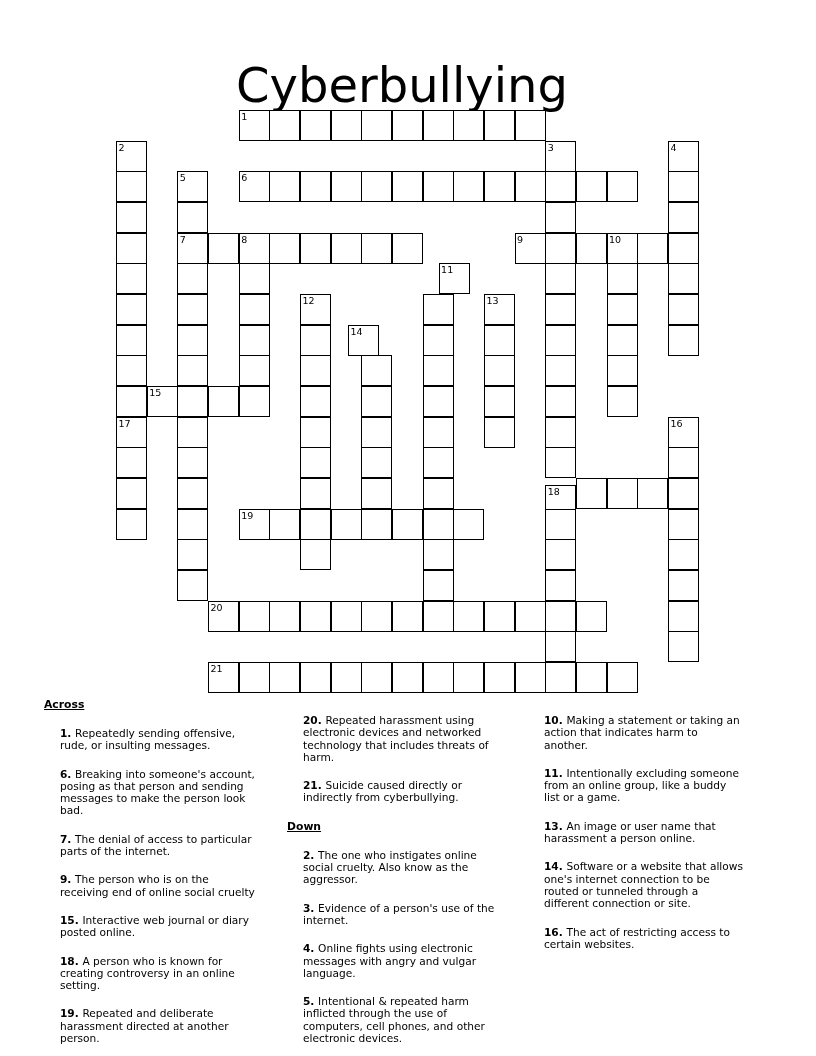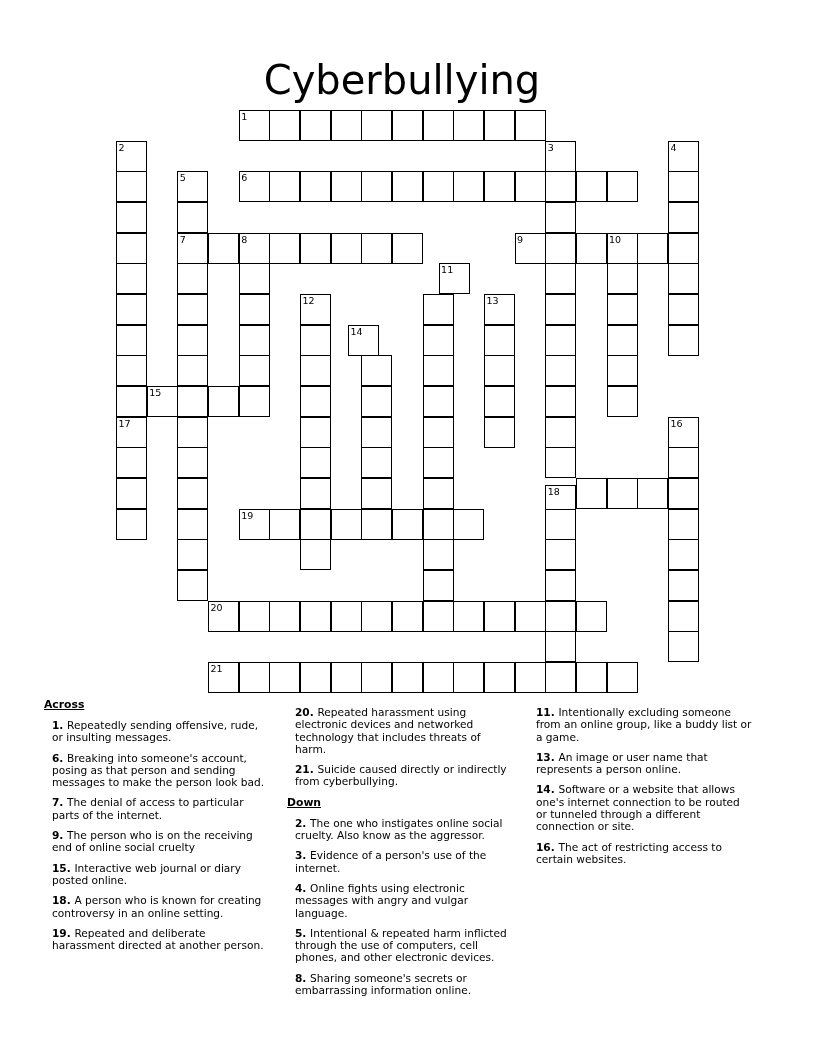--- a/index.html
+++ b/index.html
@@ -8,21 +8,21 @@
     background:#ffffff;
     font-family:"DejaVu Sans", sans-serif;
     color:#000000;
     position:relative;
     overflow:hidden;
   }
   #puzzle-title{
     position:absolute;
     left:0;top:24px;width:804px;
     text-align:center;
-    font-size:40px;
+    font-size:48px;
     font-weight:400;
     letter-spacing:0px;
     line-height:58px;
   }
   #grid-area{
     position:absolute;
     left:0;top:0;width:816px;height:690px;
   }
   .cell{
     position:absolute;
@@ -56,21 +56,21 @@
   #clue-col-2{left:243px;}
   #clue-col-3{left:484px;}
   .section-head{
     font-weight:bold;
     text-decoration:underline;
     font-size:10.8px;
     line-height:13px;
     margin-bottom:0px;
   }
   .clue{
-    margin:8px;
+    margin:16px;
     padding:0;
   }
   .clue b{font-weight:bold;}
 </style>
 </head>
 <body>
 
 <h1 id="puzzle-title">Cyberbullying</h1>
 
 <div id="grid-area">
@@ -303,18 +303,19 @@
       <div class="clue"><b>20. </b><span>Repeated harassment using electronic devices and networked technology that includes threats of harm.</span></div>
       <div class="clue"><b>21. </b><span>Suicide caused directly or indirectly from cyberbullying.</span></div>
       <div class="section-head">Down</div>
       <div class="clue"><b>2. </b><span>The one who instigates online social cruelty. Also know as the aggressor.</span></div>
       <div class="clue"><b>3. </b><span>Evidence of a person's use of the internet.</span></div>
       <div class="clue"><b>4. </b><span>Online fights using electronic messages with angry and vulgar language.</span></div>
       <div class="clue"><b>5. </b><span>Intentional &amp; repeated harm inflicted through the use of computers, cell phones, and other electronic devices.</span></div>
       <div class="clue"><b>8. </b><span>Sharing someone's secrets or embarrassing information online.</span></div>
     </div>
   <div class="clue-col" id="clue-col-3">
+      <div class="clue"><b>10. </b><span>Making a statement or taking an action that indicates harm to another.</span></div>
       <div class="clue"><b>11. </b><span>Intentionally excluding someone from an online group, like a buddy list or a game.</span></div>
-      <div class="clue"><b>13. </b><span>An image or user name that represents a person online.</span></div>
+      <div class="clue"><b>13. </b><span>An image or user name that harassment a person online.</span></div>
       <div class="clue"><b>14. </b><span>Software or a website that allows one's internet connection to be routed or tunneled through a different connection or site.</span></div>
       <div class="clue"><b>16. </b><span>The act of restricting access to certain websites.</span></div>
     </div>
 </div>
 
 </body></html>

